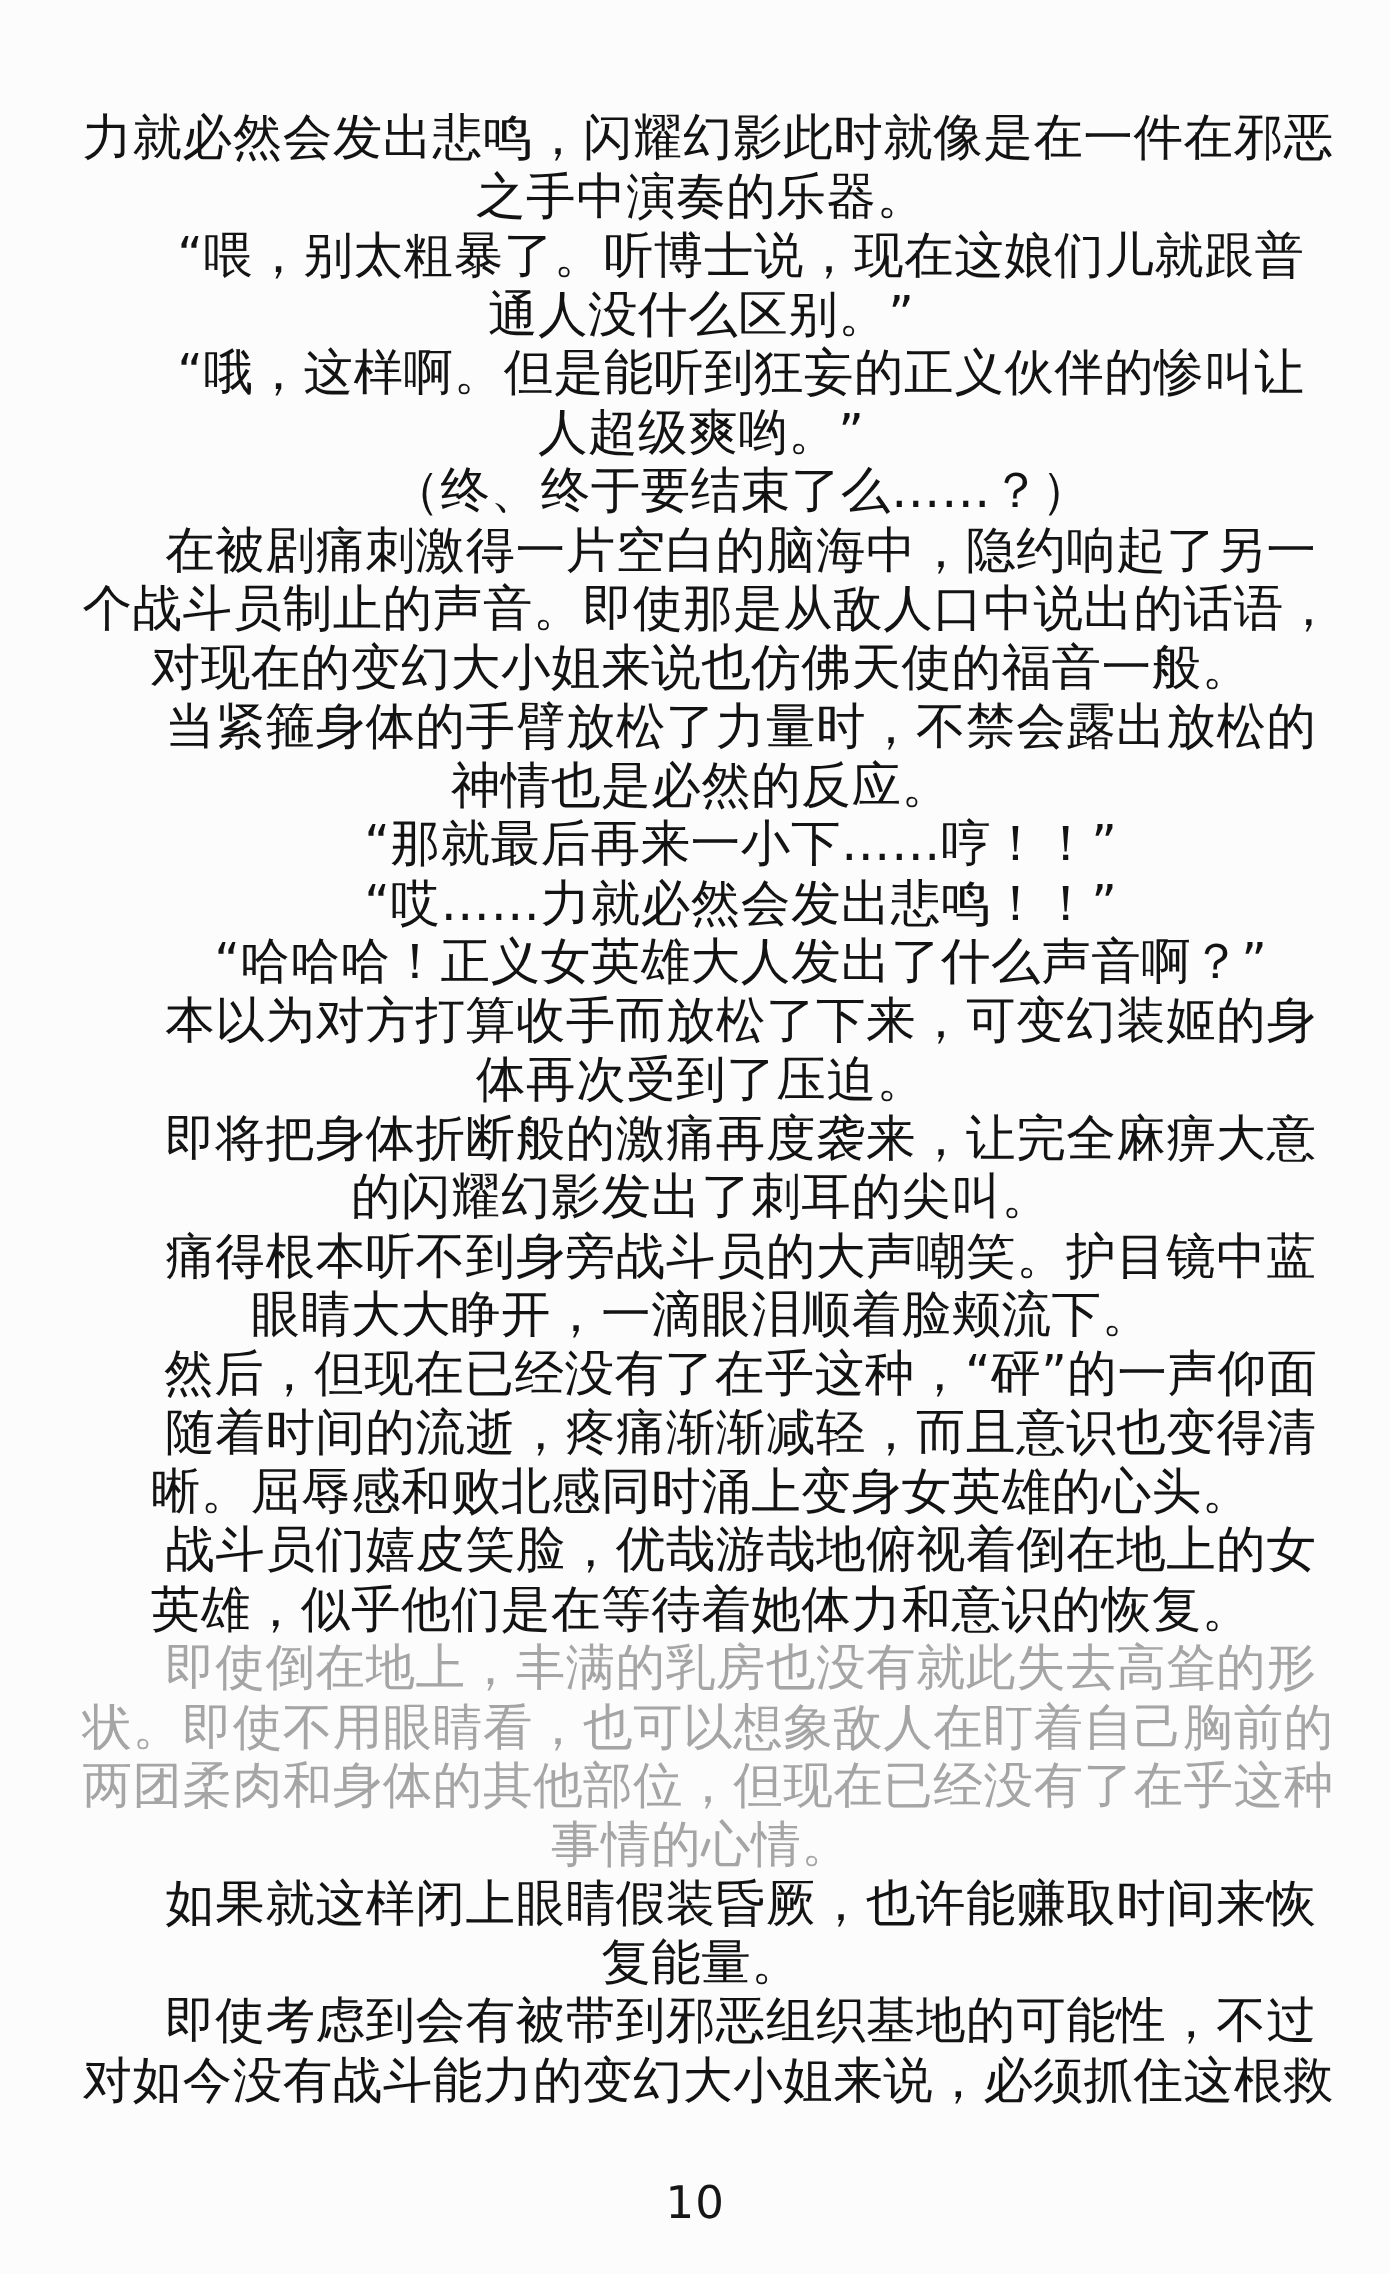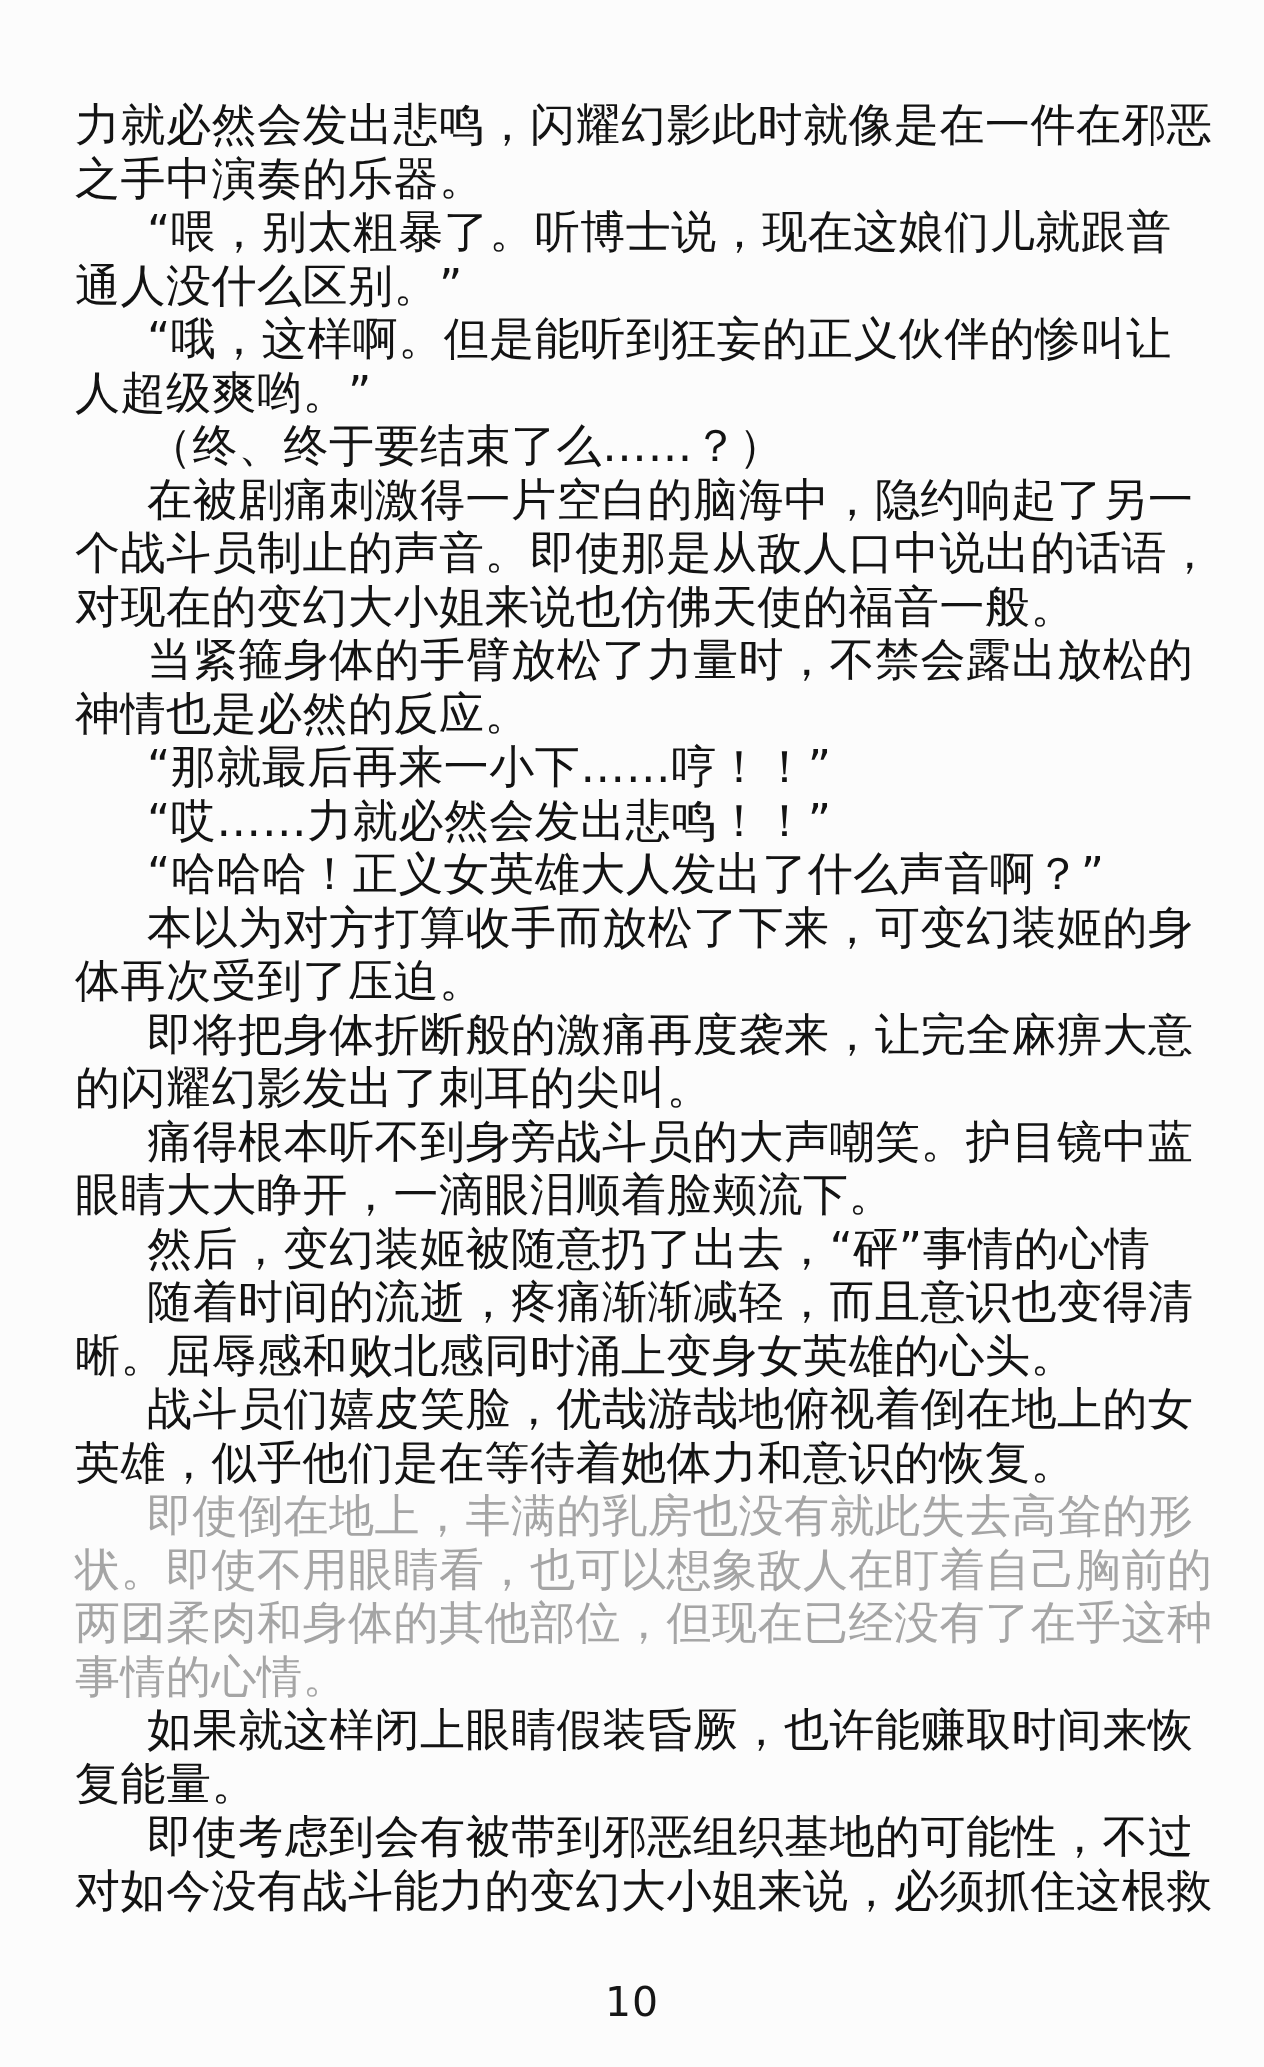--- a/index.html
+++ b/index.html
@@ -13,20 +13,21 @@
     width: 1264px;
     height: 2067px;
     background: #fcfcfc;
     overflow: hidden;
   }
   .text-body {
     position: absolute;
     top: 98px;
     left: 75px;
     width: 1125px;
+    text-align: center;
   }
   .text-line {
     font-size: 45px;
     line-height: 53.5px;
     color: #131313;
     letter-spacing: 0.5px;
     white-space: nowrap;
     font-weight: 500;
   }
   .text-line.indent { padding-left: 72px; }
@@ -61,21 +62,21 @@
       <div class="text-line">神情也是必然的反应。</div>
       <div class="text-line indent">“那就最后再来一小下……哼！！”</div>
       <div class="text-line indent">“哎……力就必然会发出悲鸣！！”</div>
       <div class="text-line indent">“哈哈哈！正义女英雄大人发出了什么声音啊？”</div>
       <div class="text-line indent">本以为对方打算收手而放松了下来，可变幻装姬的身</div>
       <div class="text-line">体再次受到了压迫。</div>
       <div class="text-line indent">即将把身体折断般的激痛再度袭来，让完全麻痹大意</div>
       <div class="text-line">的闪耀幻影发出了刺耳的尖叫。</div>
       <div class="text-line indent">痛得根本听不到身旁战斗员的大声嘲笑。护目镜中蓝</div>
       <div class="text-line">眼睛大大睁开，一滴眼泪顺着脸颊流下。</div>
-      <div class="text-line indent">然后，变幻装姬被随意扔了出去，“砰”事情的心情</div>
+      <div class="text-line indent">然后，但现在已经没有了在乎这种，“砰”的一声仰面</div>
       <div class="text-line indent">随着时间的流逝，疼痛渐渐减轻，而且意识也变得清</div>
       <div class="text-line">晰。屈辱感和败北感同时涌上变身女英雄的心头。</div>
       <div class="text-line indent">战斗员们嬉皮笑脸，优哉游哉地俯视着倒在地上的女</div>
       <div class="text-line">英雄，似乎他们是在等待着她体力和意识的恢复。</div>
       <div class="text-line indent muted">即使倒在地上，丰满的乳房也没有就此失去高耸的形</div>
       <div class="text-line muted">状。即使不用眼睛看，也可以想象敌人在盯着自己胸前的</div>
       <div class="text-line muted">两团柔肉和身体的其他部位，但现在已经没有了在乎这种</div>
       <div class="text-line muted">事情的心情。</div>
       <div class="text-line indent">如果就这样闭上眼睛假装昏厥，也许能赚取时间来恢</div>
       <div class="text-line">复能量。</div>

